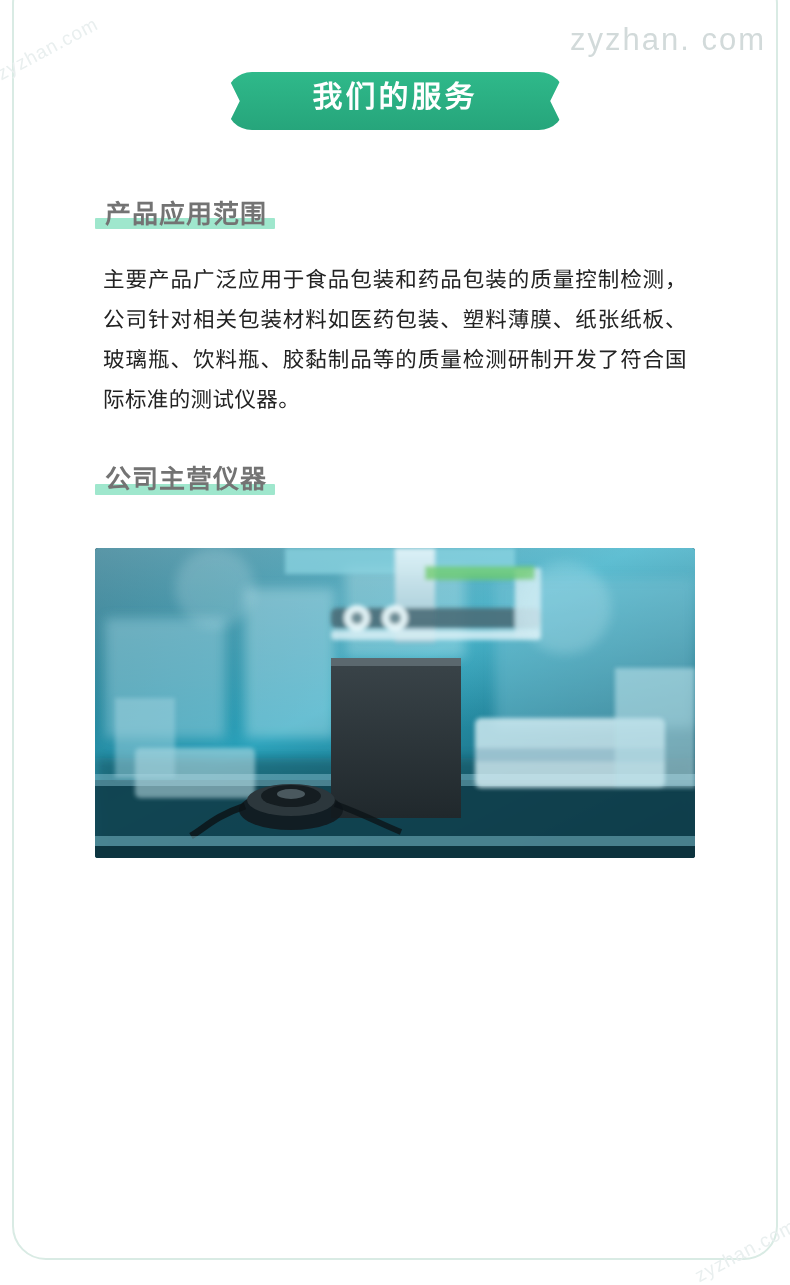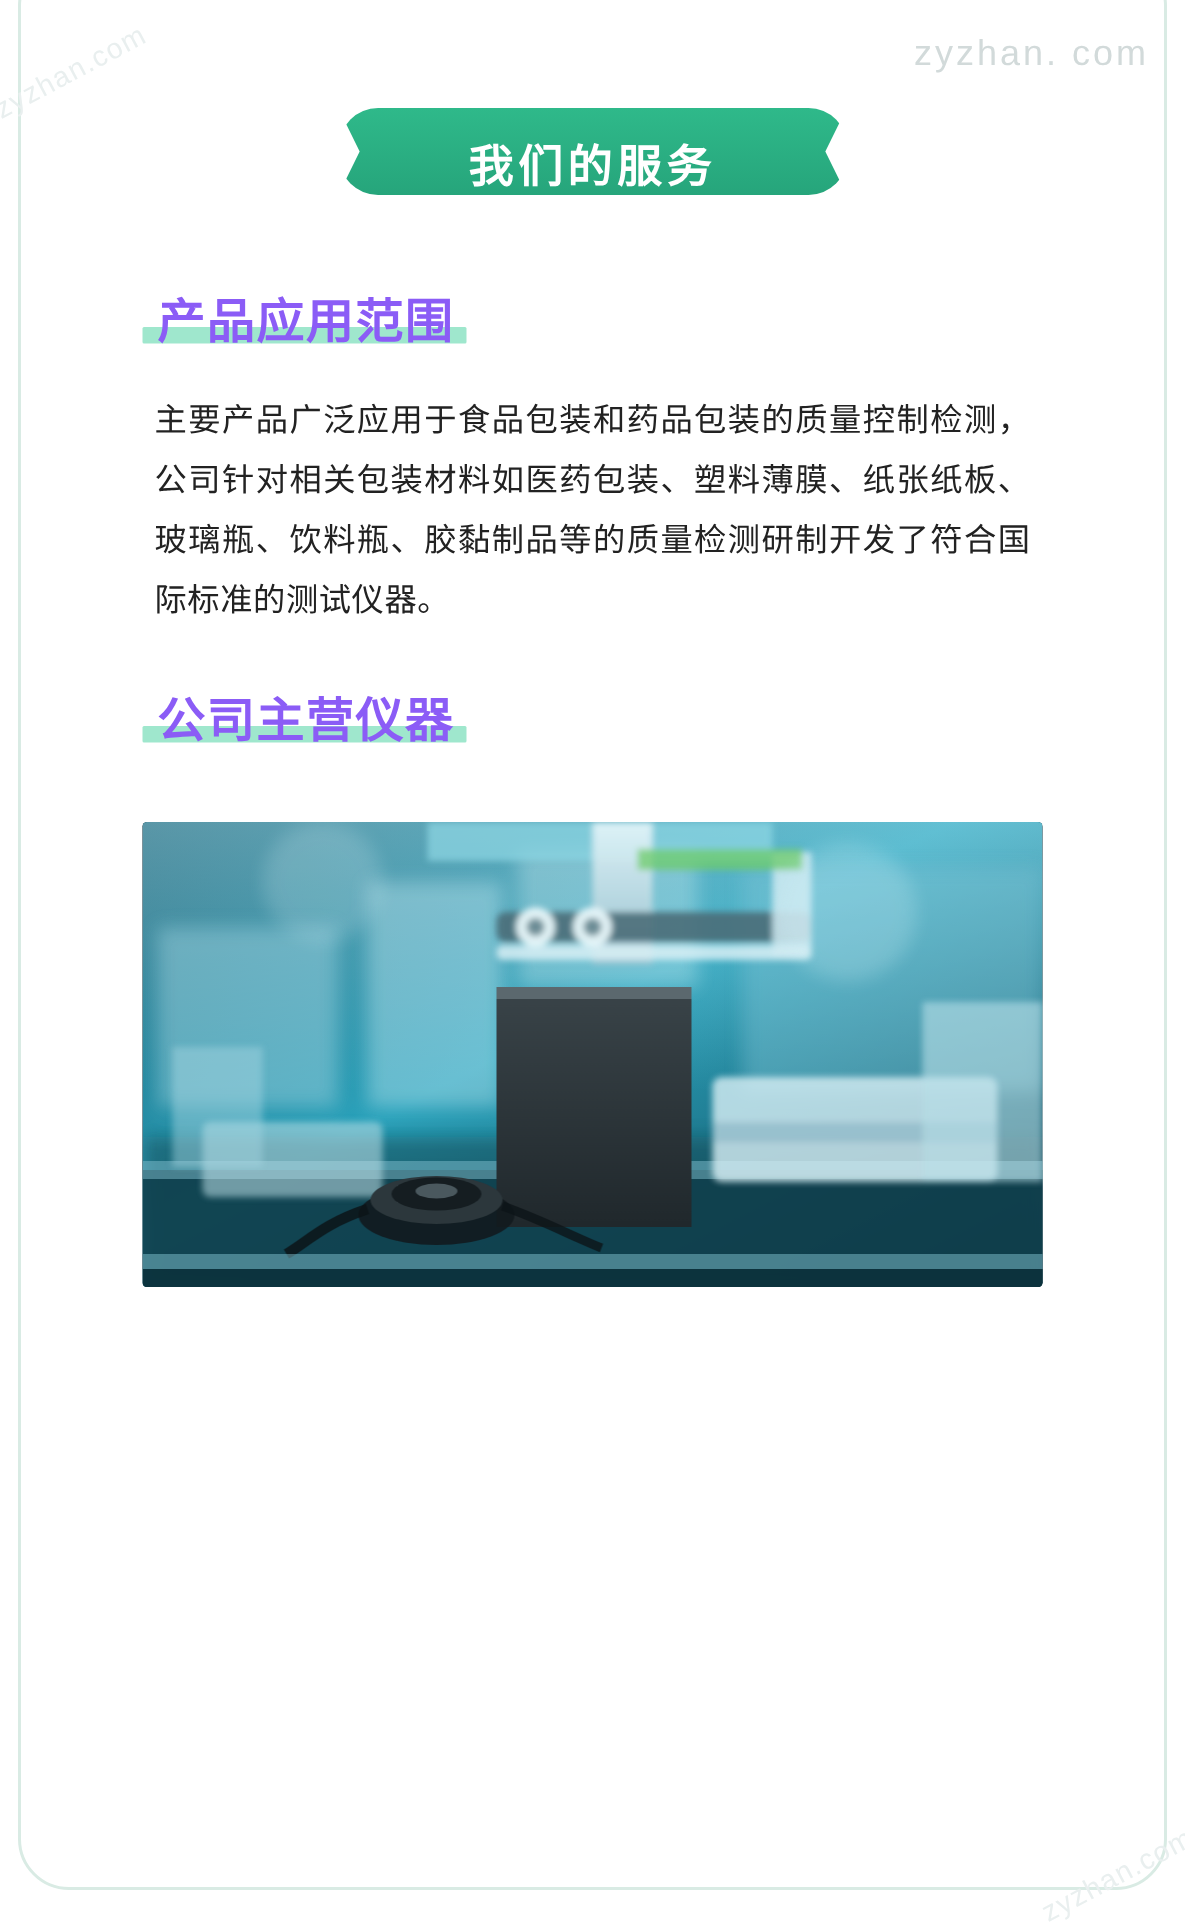--- a/index.html
+++ b/index.html
@@ -45,42 +45,42 @@
     user-select: none;
     white-space: nowrap;
   }
   .wm-1 { left: -8px;  top: 38px; }
   .wm-2 { left: 690px; top: 1240px; }
   .wm-top {
     position: absolute;
     right: 24px;
     top: 22px;
     color: #d2dada;
-    font-size: 24px;
+    font-size: 31px;
     letter-spacing: 2px;
     white-space: nowrap;
     user-select: none;
   }
 
   
   .ribbon-wrap {
     position: absolute;
     left: 0; right: 0;
     top: 72px;
     display: flex;
     justify-content: center;
   }
   .ribbon {
     position: relative;
     width: 295px;
     height: 58px;
     background: linear-gradient(180deg, #2fb98a 0%, #26a57b 100%);
     border-radius: 8px 8px 8px 8px;
     display: flex;
-    align-items: flex-end;
+    align-items: flex-start;
     justify-content: center;
   }
   .ribbon::before,
   .ribbon::after {
     content: "";
     position: absolute;
     top: 0;
     width: 34px;
     height: 58px;
     background: inherit;
@@ -112,41 +112,41 @@
     left: 95px;
     top: 198px;
     width: 600px;
   }
 
   .section-head {
     position: relative;
     display: inline-block;
     margin: 0 0 22px 0;
     padding: 0 8px 0 10px;
-    font-size: 32px;
+    font-size: 26px;
     font-weight: bold;
-    color: #8b5cf6;
+    color: #737373;
     letter-spacing: 1px;
     line-height: 32px;
   }
   .section-head .hl {
     position: absolute;
     left: 0;
     right: 0;
     bottom: 1px;
     height: 11px;
     background: #9fe7cd;
     z-index: 0;
     border-radius: 1px;
   }
   .section-head .txt {
     position: relative;
     z-index: 1;
   }
-  .section-head.second { margin-top: 36px; }
+  .section-head.second { margin-top: 36px; font-family: Liberation Serif, serif; }
 
   .para {
     margin: 8px;
     font-size: 21.5px;
     line-height: 40px;
     color: #222222;
     text-align: justify;
     letter-spacing: 0.4px;
   }
 

